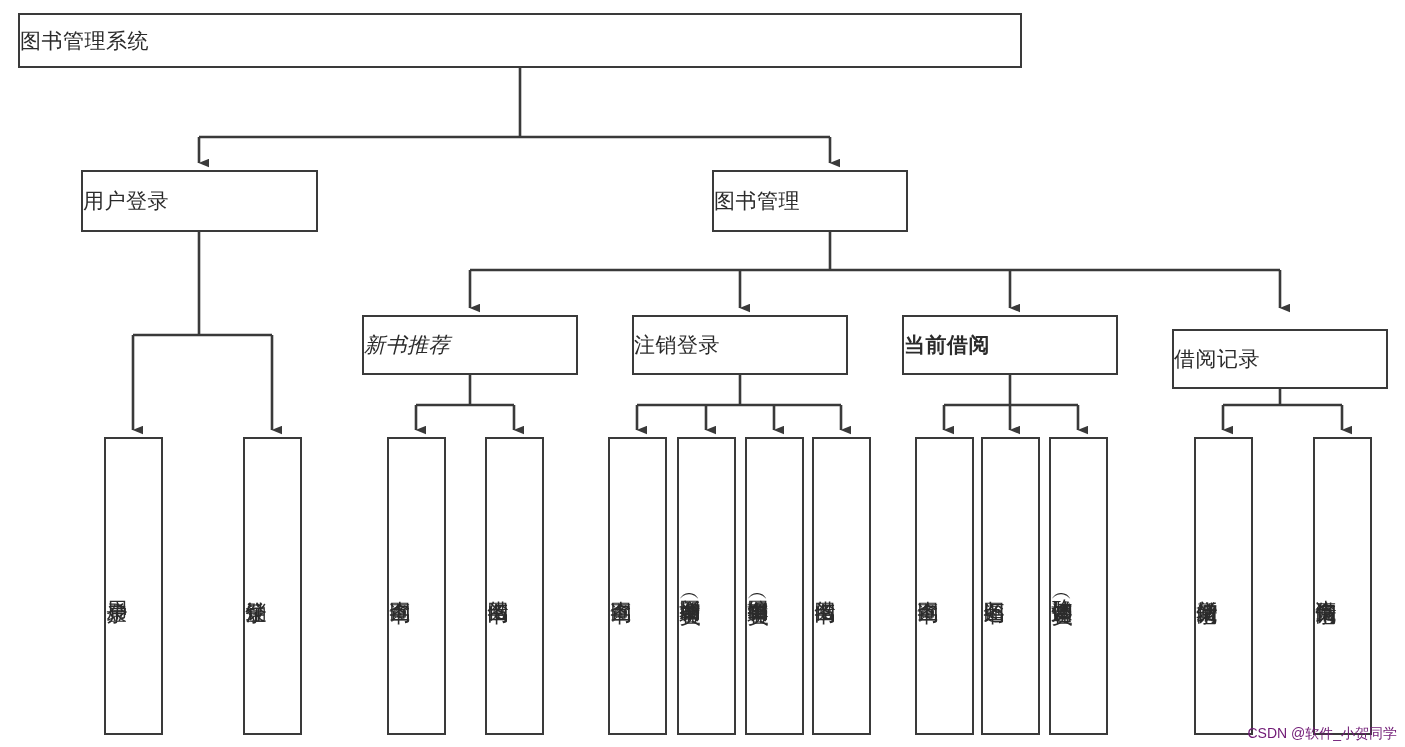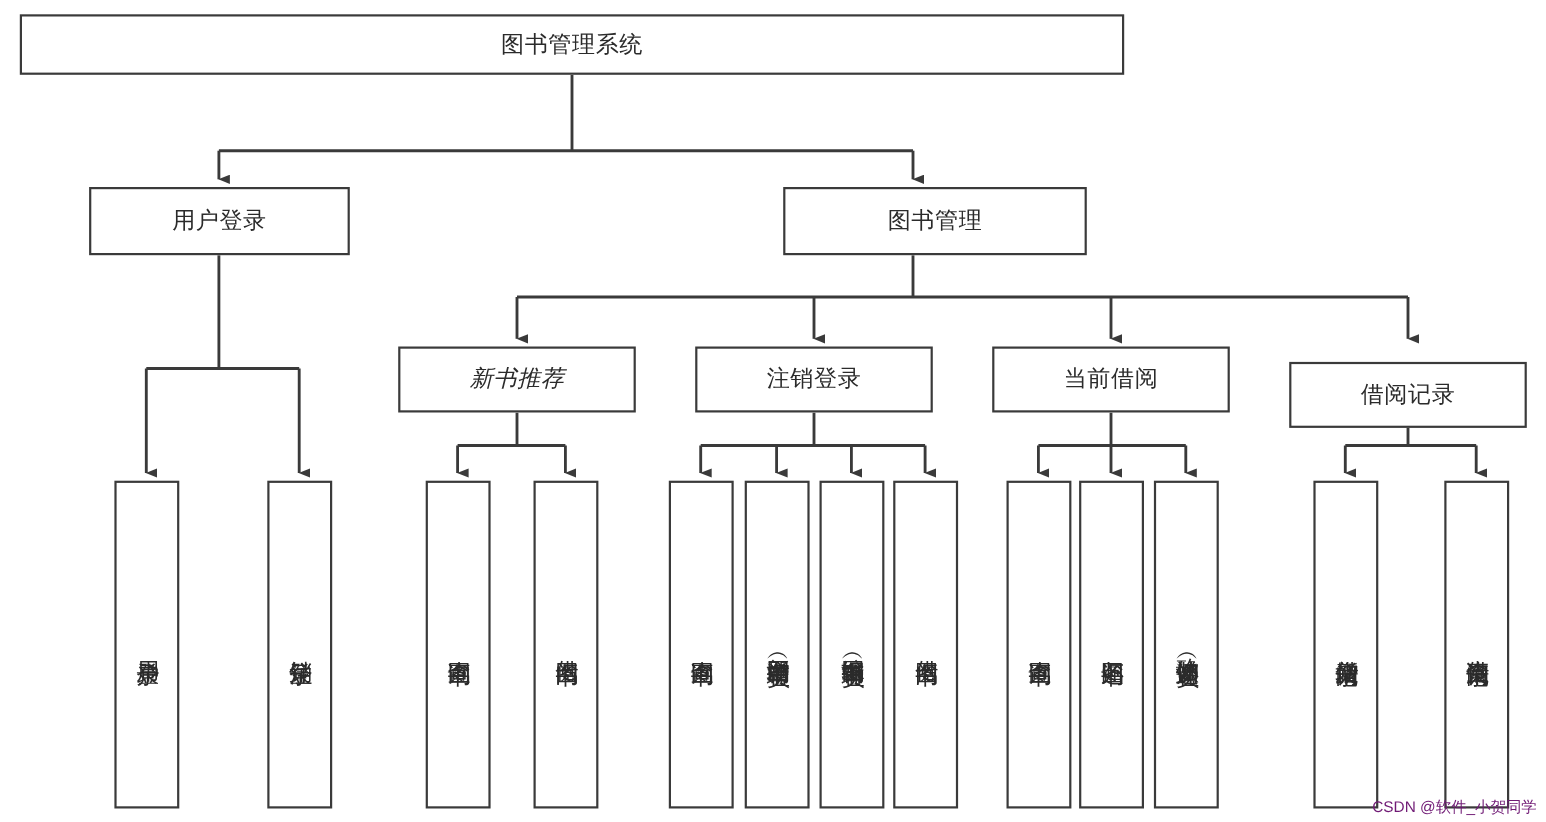--- a/index.html
+++ b/index.html
@@ -27,21 +27,21 @@
     height: 747px;
     display: block;
   }
   .node-box {
     position: absolute;
     box-sizing: border-box;
     background: #ffffff;
     border: 2px solid #3a3a3a;
     display: flex;
     align-items: center;
-    justify-content: center;
+    justify-content: flex-start;
     color: #2b2b2b;
   }
   .node-label-h {
     font-size: 21px;
     line-height: 1.2;
     white-space: nowrap;
     letter-spacing: 0.5px;
   }
   .node-label-v {
     font-size: 21px;
@@ -129,33 +129,33 @@
   </svg>
 
   <div class="node-box" style="left:18px; top:13px; width:1004px; height:55px;">
     <span class="node-label-h">图书管理系统</span>
   </div>
 
   <div class="node-box" style="left:81px; top:170px; width:237px; height:62px;">
     <span class="node-label-h">用户登录</span>
   </div>
 
-  <div class="node-box" style="left:712px; top:170px; width:276px; height:62px;">
+  <div class="node-box" style="left:712px; top:170px; width:196px; height:62px;">
     <span class="node-label-h">图书管理</span>
   </div>
 
   <div class="node-box" style="left:362px; top:315px; width:216px; height:60px;font-style:italic;">
     <span class="node-label-h">新书推荐</span>
   </div>
 
   <div class="node-box" style="left:632px; top:315px; width:216px; height:60px;">
     <span class="node-label-h">注销登录</span>
   </div>
 
-  <div class="node-box" style="left:902px; top:315px; width:216px; height:60px;">
+  <div class="node-box" style="left:902px; top:315px; width:216px; height:60px;font-weight:bold;">
     <span class="node-label-h">当前借阅</span>
   </div>
 
   <div class="node-box" style="left:1172px; top:329px; width:216px; height:60px;">
     <span class="node-label-h">借阅记录</span>
   </div>
 
   <div class="node-box" style="left:104px; top:437px; width:59px; height:298px;">
     <span class="node-label-v">用户登录</span>
   </div>

